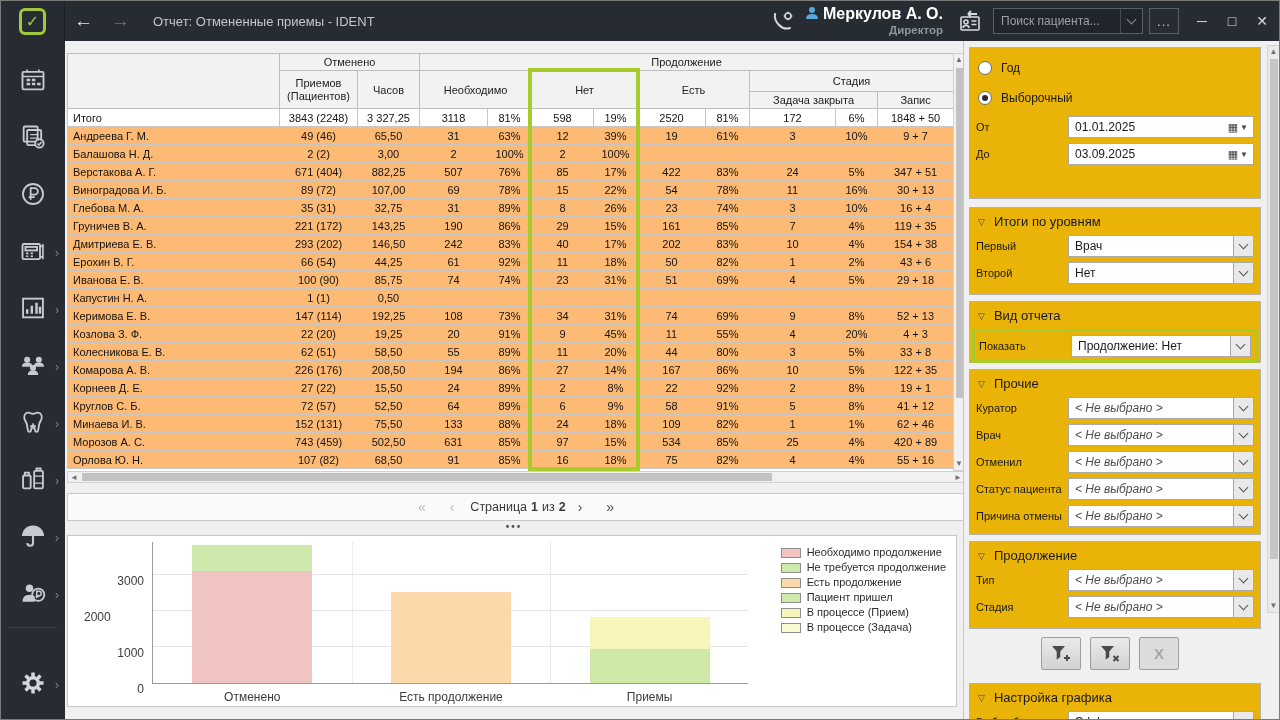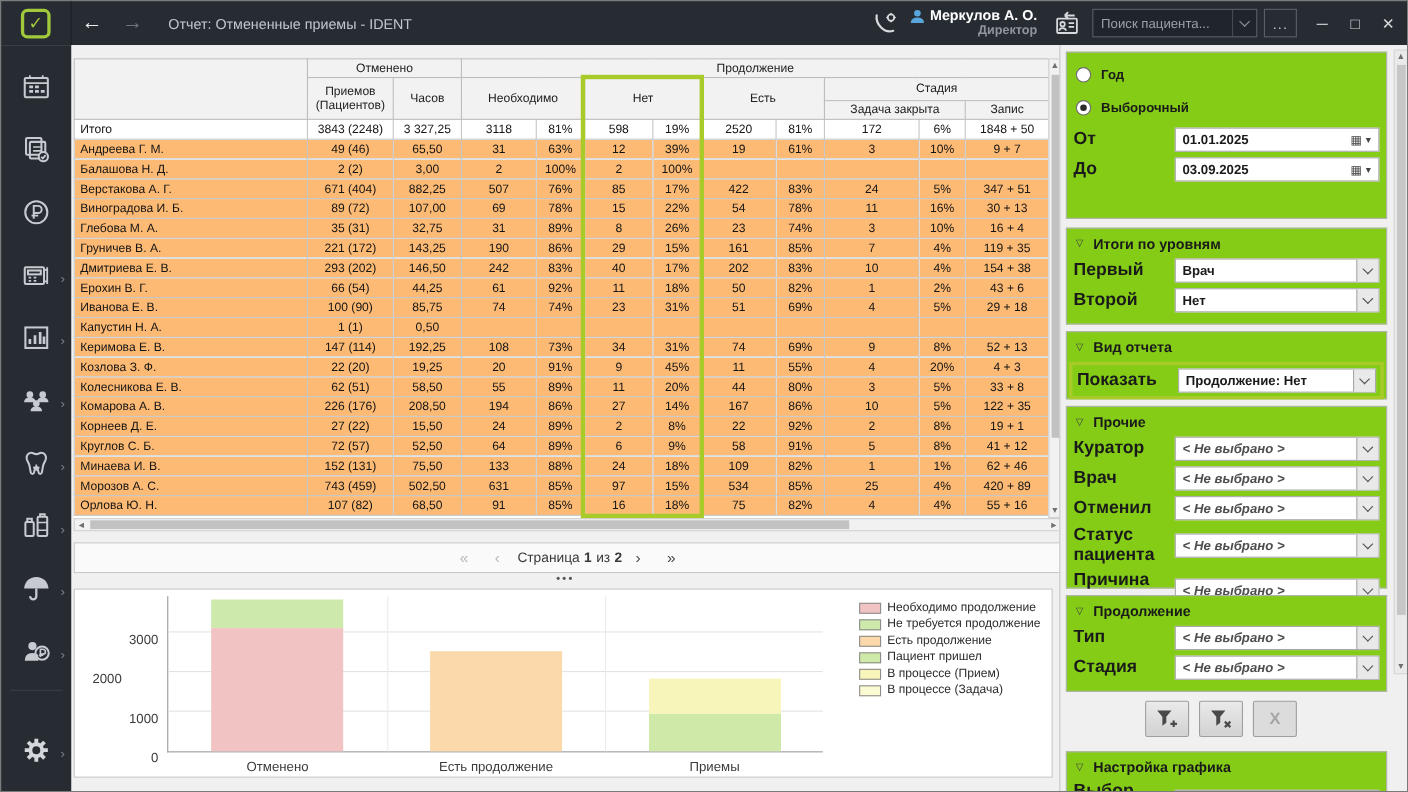--- a/index.html
+++ b/index.html
@@ -17,21 +17,21 @@
           color:#a2c93c; font-weight:bold; font-size:16px; display:flex;
           align-items:center; justify-content:center; background:#272c33; }
   .nav-arrow { font-size:19px; padding:0 9px; cursor:default; }
   .nav-back { color:#e8eaee; }
   .nav-fwd { color:#6d737b; }
   .tb-title { font-size:13px; color:#c2c7cd; margin-left:14px; white-space:nowrap; }
   .tb-spacer { flex:1; }
   .tb-icon { width:34px; height:30px; display:flex; align-items:center; justify-content:center; }
   .user-block { display:flex; align-items:flex-start; margin:0 10px 0 6px; }
   .user-names { text-align:right; line-height:1.15; }
-  .user-name { color:#fff; font-weight:bold; font-size:13px; white-space:nowrap; }
+  .user-name { color:#fff; font-weight:bold; font-size:16px; white-space:nowrap; }
   .user-role { color:#8f959d; font-weight:bold; font-size:11.5px; }
   .user-glyph { margin:1px 4px 0 0; }
   .searchbox { width:150px; height:26px; background:#20252b; border:1px solid #5a6069;
                display:flex; align-items:center; margin:0 6px; }
   .searchbox input { flex:1; background:transparent; border:none; outline:none;
                      color:#b9bec5; font-size:12px; padding:0 7px; width:100px;
                      font-family:inherit; }
   .searchbox input::placeholder { color:#9aa0a8; }
   .search-dd { width:22px; height:100%; border-left:1px solid #454b53; display:flex;
                align-items:center; justify-content:center; }
@@ -106,26 +106,26 @@
   .bar { position:absolute; bottom:0; left:39px; width:120px; }
   .seg { width:100%; }
   .xlabel { position:absolute; top:148px; width:198.6px; text-align:center; font-size:12px; color:#3c3c3c; }
   .legend { position:absolute; right:10px; top:7px; font-size:11px; color:#2c2c2c; }
   .lg-row { display:flex; align-items:flex-end; height:15px; }
   .lg-sw { width:20px; height:10px; border:1px solid #8e8e8e; margin-right:6px; flex:0 0 auto; }
 
   
   .rpanel { position:absolute; left:962px; top:40px; width:318px; height:680px; background:#f0f0f0;
             border-left:1px solid #c6c6c6; font-size:12px; color:#1a1a1a; }
-  .gbox { position:absolute; left:5px; width:292px; border:1px solid #b2b2b2; background:#84cc16;
-          padding:4px 6px 6px 6px;font-weight:bold; }
+  .gbox { position:absolute; left:5px; width:292px; border:1px solid #b2b2b2; background:#eab308;
+          padding:4px 6px 6px 6px; }
   .gtitle { display:flex; align-items:center; font-size:13px; margin:2px 0 6px 2px; }
   .gtri { font-size:9px; color:#444; margin-right:9px; }
   .frow { display:flex; align-items:center; margin-top:5px; }
-  .flabel { width:92px; flex:0 0 auto; font-size:16px; }
+  .flabel { width:92px; flex:0 0 auto; font-size:11px; }
   .dd { flex:1; height:22px; background:#fff; border:1px solid #a9a9a9; display:flex; align-items:center; }
   .dd .val { flex:1; padding:0 6px; font-size:12px; white-space:nowrap; overflow:hidden; }
   .dd .val.ph { font-style:italic; color:#4e4e4e; }
   .ddbtn { width:20px; height:100%; background:#e9e9e9; border-left:1px solid #a9a9a9;
            display:flex; align-items:center; justify-content:center; }
   .ddbtn .chev { border-color:#555; }
   .datefield { flex:1; height:22px; background:#fff; border:1px solid #a9a9a9; display:flex;
                align-items:center; }
   .datefield .val { flex:1; padding:0 6px; font-size:12px; }
   .datefield .cal { font-size:11px; color:#444; margin-right:2px; }

